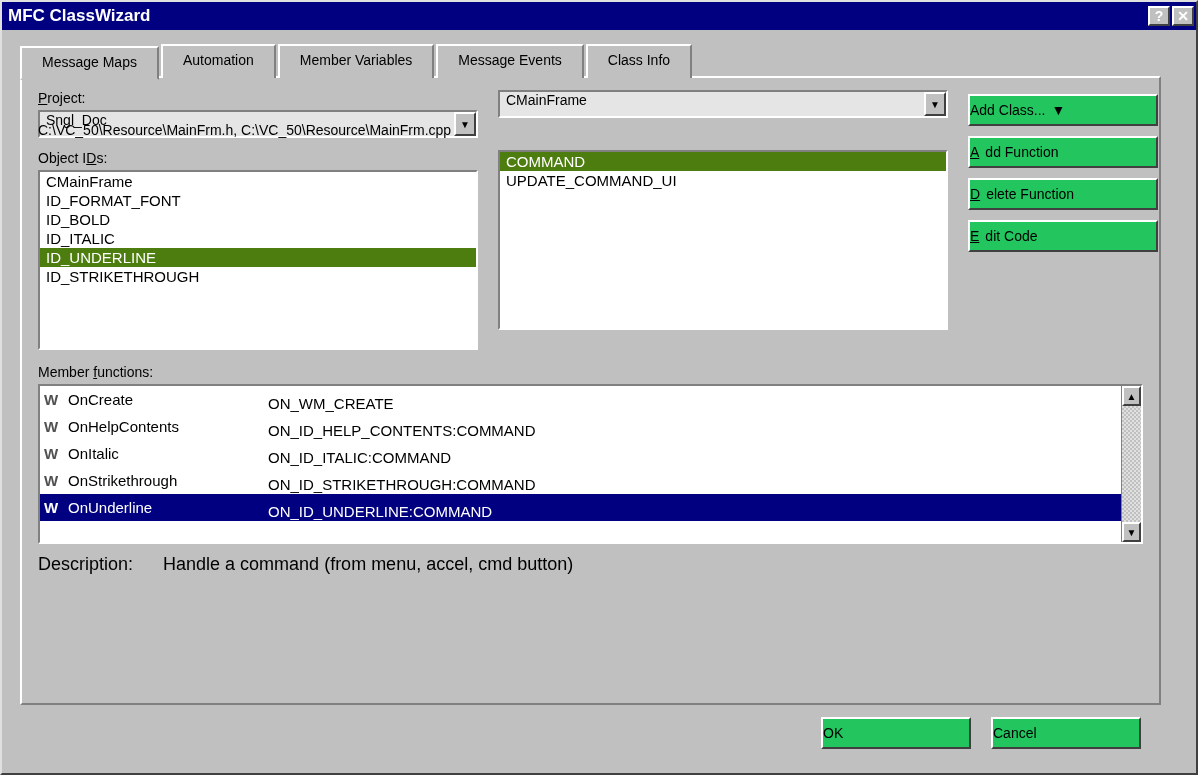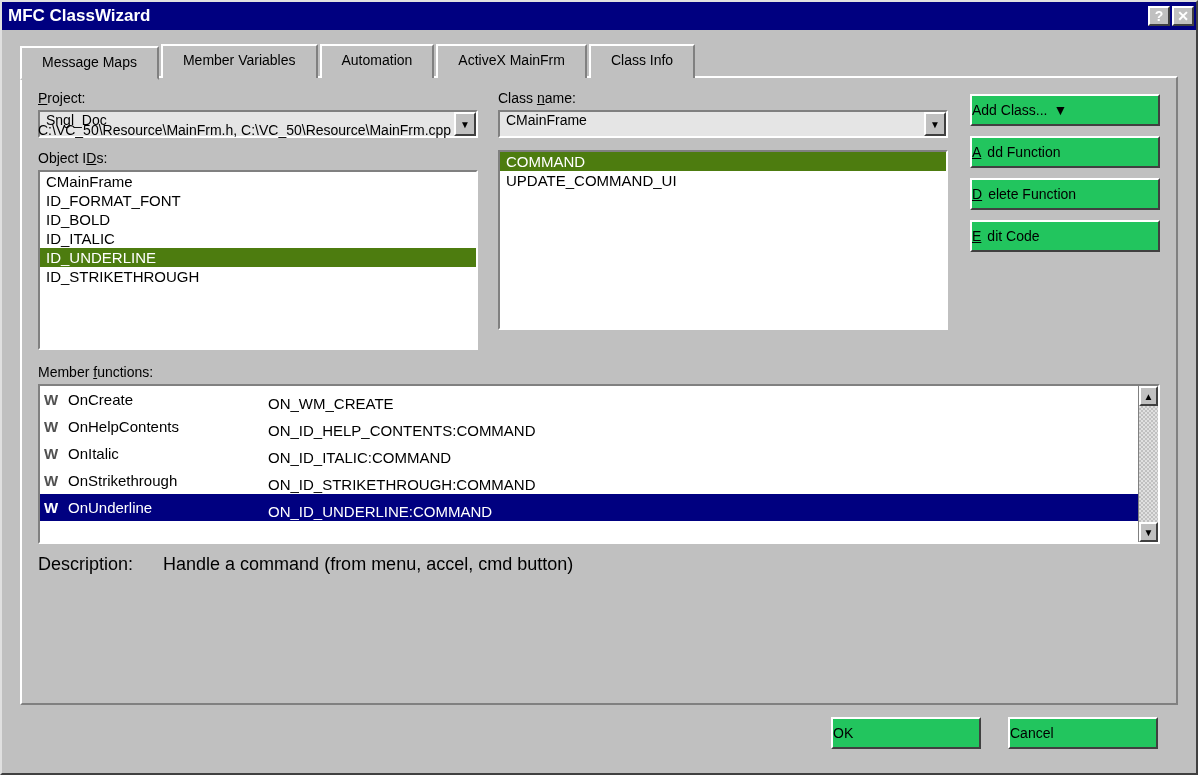--- a/index.html
+++ b/index.html
@@ -39,21 +39,21 @@
     background: #c0c0c0;
     border: 2px solid;
     border-color: #ffffff #404040 #404040 #ffffff;
     font-weight: bold;
     font-size: 14px;
     display: flex; align-items: center; justify-content: center;
     cursor: pointer;
   }
   .client {
     flex: 1;
-    padding: 14px 18px 10px 18px;
+    padding: 14px 35px 10px 18px;
     display: flex;
     flex-direction: column;
     border-radius: 10px;
   }
   
   .tabstrip {
     display: flex;
     position: relative;
     z-index: 2;
     margin-bottom: -2px;
@@ -155,21 +155,21 @@
     border:2px solid;
     border-color:#ffffff #404040 #404040 #ffffff;
     font-size:14px;
     display:flex; align-items:center; justify-content:flex-start;
     cursor:pointer;
     gap:6px;
   }
   .btn .u { text-decoration: underline; }
   .desc-row { display:flex; gap:30px; font-size:18px; margin-top:10px; }
   .bottom-bar {
-    display:flex; justify-content:flex-end; gap:27px;
+    display:flex; justify-content:flex-end; gap:20px;
     padding: 12px 20px 14px 0;
   }
   .bottom-bar .btn { width:150px; }
   .section-gap { height: 14px; }
 </style>
 </head>
 <body>
 
 <div class="window">
 
@@ -178,38 +178,37 @@
     <div class="title-buttons">
       <div class="title-btn">?</div>
       <div class="title-btn">✕</div>
     </div>
   </div>
 
   <div class="client">
 
     <div class="tabstrip">
       <div class="tab active"><span>Message Maps</span></div>
+      <div class="tab"><span>Automation</span></div>
       <div class="tab"><span>Member Variables</span></div>
-      <div class="tab"><span>Automation</span></div>
-      <div class="tab"><span>ActiveX MainFrm</span></div>
+      <div class="tab"><span>Message Events</span></div>
       <div class="tab"><span>Class Info</span></div>
     </div>
 
     <div class="tabpanel">
 
       <div class="row">
         <div class="col-left">
           <div class="label"><span class="u">P</span>roject:</div>
           <div class="combo">
             <span class="combo-val">Sngl_Doc</span>
             <div class="combo-btn">▼</div>
           </div>
         </div>
         <div class="col-mid">
-          <div class="label">Class <span class="u">n</span>ame:</div>
           <div class="combo">
             <span class="combo-val">CMainFrame</span>
             <div class="combo-btn">▼</div>
           </div>
         </div>
         <div class="col-right">
           <div class="btn">
             <span>Add Class...</span>
             <span>▼</span>
           </div>

